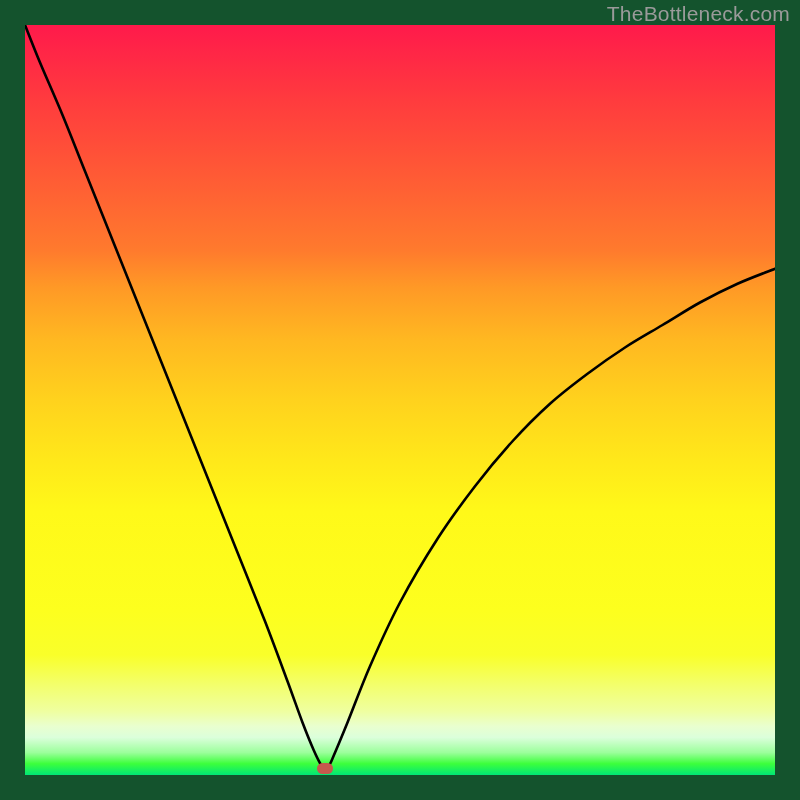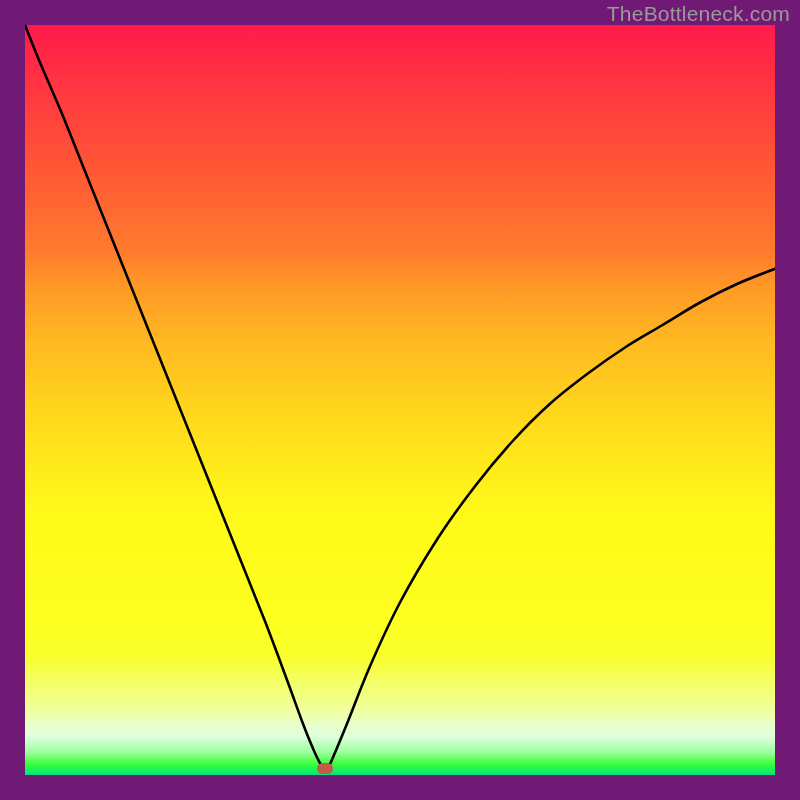--- a/index.html
+++ b/index.html
@@ -8,21 +8,21 @@
     width: 800px;
     height: 800px;
     background: #000000;
     overflow: hidden;
     font-family: Arial, Helvetica, sans-serif;
   }
   .frame {
     position: absolute;
     width: 800px;
     height: 800px;
-    background: #701a75;
+    background: #14532d;
   }
   .plot-area {
     position: absolute;
     left: 25px;
     top: 25px;
     width: 750px;
     height: 750px;
     background: linear-gradient(to bottom,
       #ff1a4b 0%,
       #ff3b3e 10%,

